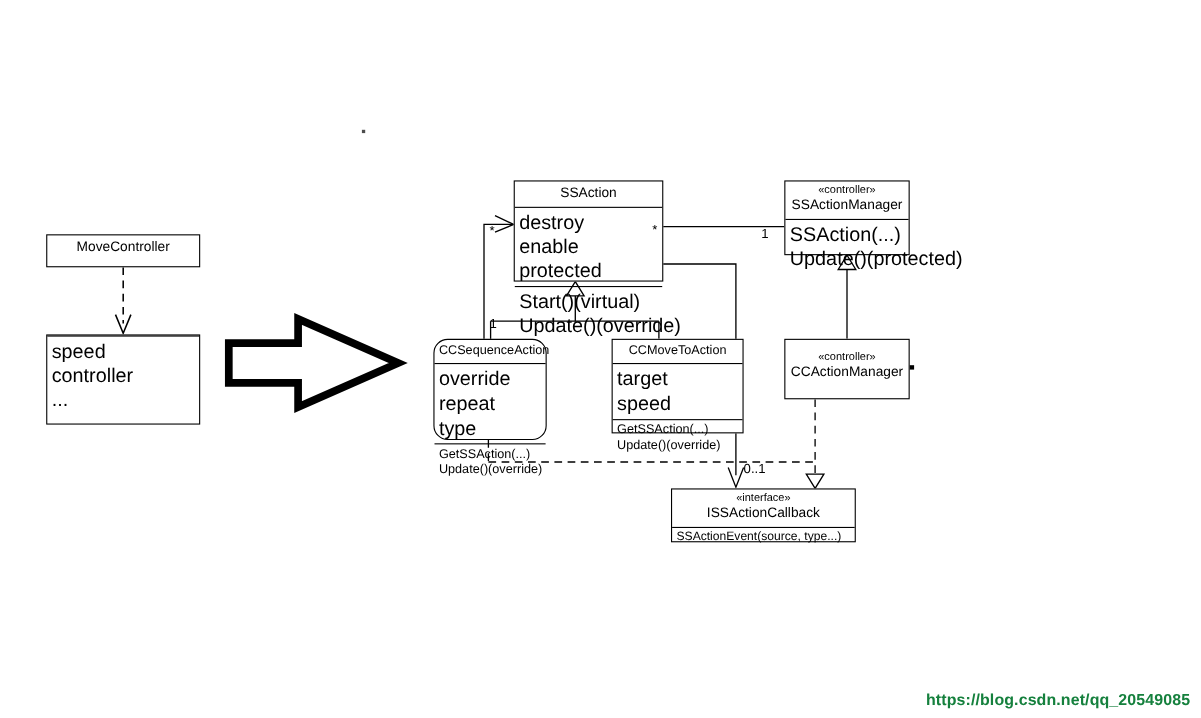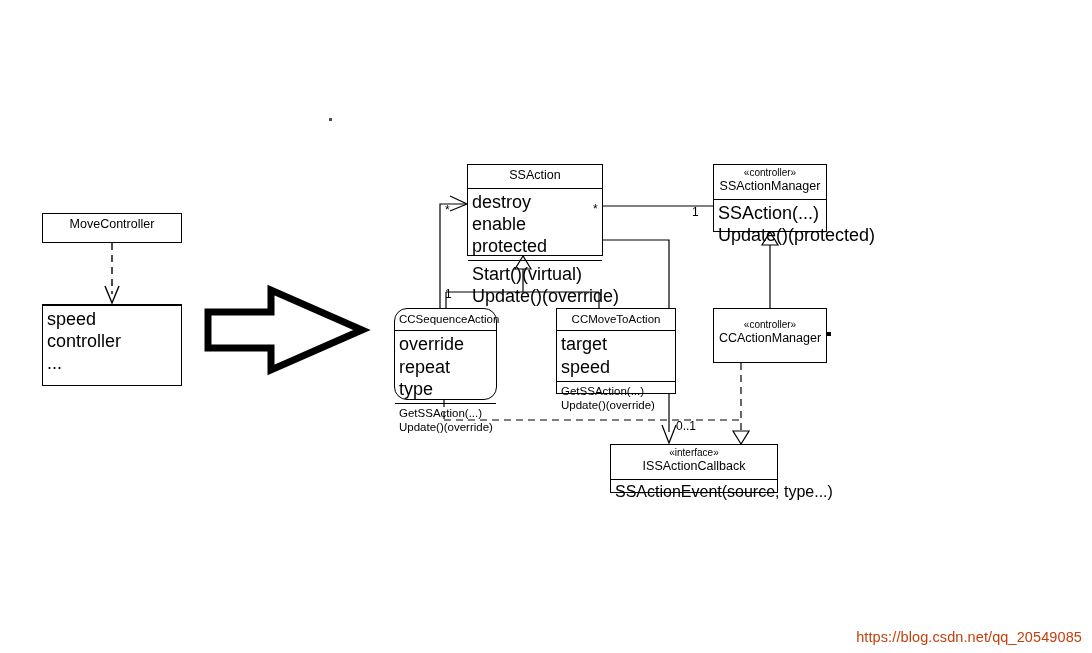--- a/index.html
+++ b/index.html
@@ -68,24 +68,25 @@
     width: 1092px;
     height: 653px;
     z-index: 4;
     pointer-events: none;
   }
   .watermark {
     position: absolute;
     right: 10px;
     bottom: 8px;
     font-size: 14.5px;
-    color: #c2410c;
+    color: #15803d;
     letter-spacing: 0.1px;
     z-index: 9;
     white-space: nowrap;
+    font-weight: bold;
   }
   .speck {
     position: absolute;
     width: 3px;
     height: 3px;
     background: #4c4c4c;
     z-index: 3;
   }
   .stub {
     position: absolute;
@@ -169,21 +170,21 @@
       <span>CCActionManager</span>
     </div>
   </div>
   <div class="stub" style="left:827px; top:332px;"></div>
 
   <div class="umlbox" style="left:596px; top:444px; width:168px; height:49px;margin-left:14px;">
     <div class="uml-header with-stereo">
       <span class="stereo">«interface»</span>
       <span>ISSActionCallback</span>
     </div>
-    <div class="uml-compartment" style="font-size:16px;">
+    <div class="uml-compartment" style="font-size:11px;">
       <span class="row">SSActionEvent(source, type...)</span>
     </div>
   </div>
 
   <div class="multiplicity" style="left:445px; top:204px;">*</div>
   <div class="multiplicity" style="left:593px; top:203px;">*</div>
   <div class="multiplicity" style="left:692px; top:206px;">1</div>
   <div class="multiplicity" style="left:445px; top:288px;">1</div>
   <div class="multiplicity" style="left:676px; top:420px;text-align:right;">0..1</div>
 

